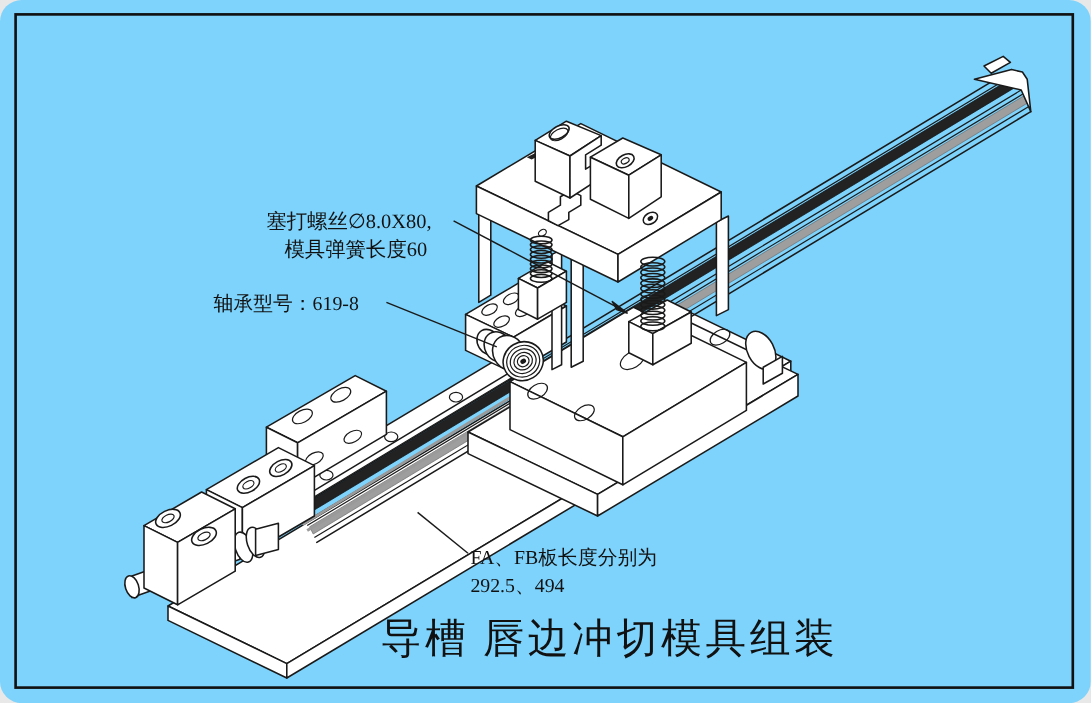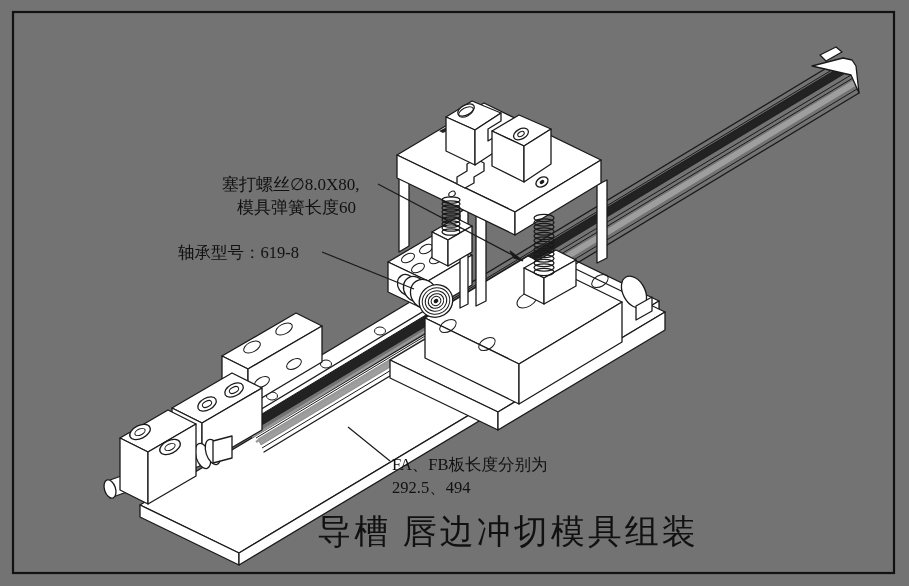--- a/index.html
+++ b/index.html
@@ -1,17 +1,17 @@
 <!DOCTYPE html>
 <html><head>
 <meta charset="utf-8">
 <style>
   html,body{margin:0;padding:0;background:#e8e8e8;}
-  .page{position:relative;width:909px;height:586px;background:#737373;overflow:hidden;
-        font-family:"Liberation Serif","DejaVu Serif",serif;}
+  .page{position:relative;width:909px;height:586px;background:#7dd3fc;overflow:hidden;
+        font-family:"Liberation Serif","DejaVu Serif",serif;border-radius:18px;}
   svg{position:absolute;left:0;top:0;}
   .ln{stroke:#1a1a1a;stroke-width:1.3;fill:none;stroke-linejoin:round;stroke-linecap:round;}
   .lnw{stroke:#1a1a1a;stroke-width:1.3;fill:#ffffff;stroke-linejoin:round;}
   .thin{stroke:#1a1a1a;stroke-width:1;fill:none;}
   .gray{stroke:#9a9a9a;stroke-width:2.4;fill:none;}
   .anno{font-size:17px;fill:#111;}
   .annosm{font-size:16.5px;fill:#111;}
   .ttl{font-size:34px;fill:#111;letter-spacing:3px;}
 </style>
 </head>

